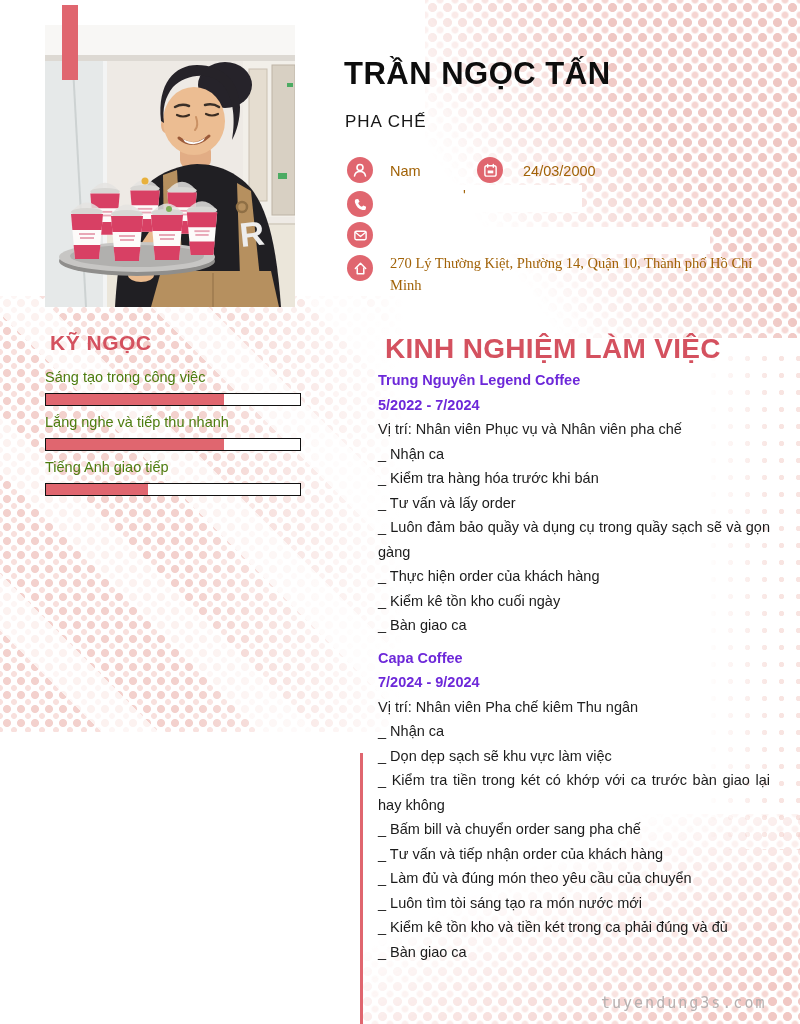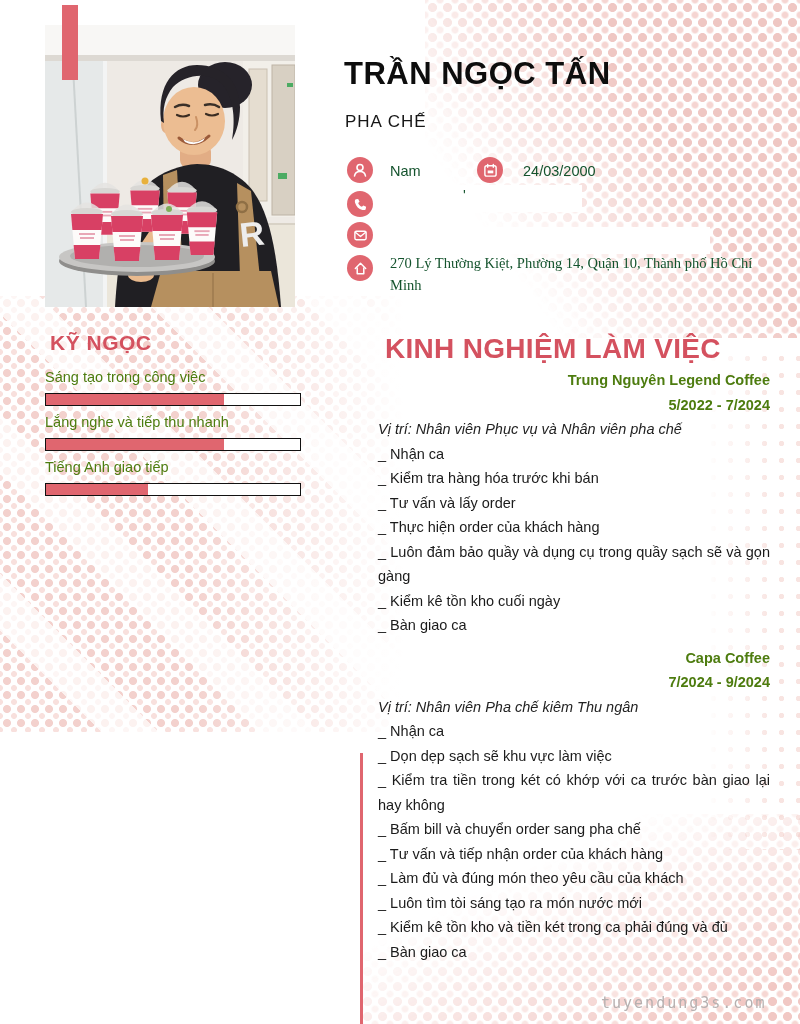--- a/index.html
+++ b/index.html
@@ -64,36 +64,36 @@
   .redact-mail{left:390px;top:227px;width:320px;height:27px;}
   
   .name{position:absolute;left:344px;top:56px;z-index:1;margin:0;
     font-size:31px;font-weight:bold;color:#0d0d0d;letter-spacing:.5px;white-space:nowrap;}
   .job-title{position:absolute;left:345px;top:112px;z-index:1;
     font-size:17px;color:#161616;letter-spacing:1px;}
   
   .cicon{position:absolute;width:26px;height:26px;border-radius:50%;background:var(--accent,#e0666f);z-index:1;
     display:flex;align-items:center;justify-content:center;}
   .cicon svg{display:block;}
-  .ctext{position:absolute;z-index:1;font-size:14.5px;color:#14532d;line-height:22px;}
+  .ctext{position:absolute;z-index:1;font-size:14.5px;color:#a16207;line-height:22px;}
   .addr{width:382px;font-family:Liberation Serif, serif;}
   
   .sec-h{position:absolute;z-index:1;margin:0;font-weight:bold;color:var(--heading,#d4515f);}
   .skills-h{left:50px;top:331px;font-size:21px;letter-spacing:.5px;}
   .exp-h{left:385px;top:333px;font-size:28px;letter-spacing:.3px;}
   .skills{position:absolute;left:45px;top:368px;width:256px;z-index:1;}
   .skill{margin-bottom:7px;}
   .skill-label{font-size:14.5px;line-height:18px;margin-bottom:7px;color:#4d7c0f;}
   .skill-bar{height:13px;border:1px solid #111;background:#ffffff;box-sizing:border-box;}
   .skill-fill{height:100%;background:var(--accent,#e0666f);}
   
   .exp{position:absolute;left:378px;top:368px;width:392px;z-index:1;}
   .job{margin:0 0 8px 0;}
-  .job-company,.job-period{font-size:14.5px;font-weight:bold;line-height:24.5px;margin:0;color:#4d7c0f;text-align:right;}
-  .job-position{font-size:14.5px;font-style:italic;line-height:24.5px;margin:0;color:#222;}
+  .job-company,.job-period{font-size:14.5px;font-weight:bold;line-height:24.5px;margin:0;color:#6d28d9;}
+  .job-position{font-size:14.5px;line-height:24.5px;margin:0;color:#222;}
   .duty{font-size:14.5px;line-height:24.5px;margin:0;text-align:justify;color:#1b1b1b;}
   
   .watermark{position:absolute;left:601px;top:994px;z-index:2;
     font-family:"DejaVu Sans Mono","Liberation Mono",monospace;
     font-size:15px;letter-spacing:2px;color:#b6b0b0;text-align:right;}
 </style>
 </head>
 <body>
 
 <div class="page">
@@ -254,35 +254,35 @@
 
   <h2 class="sec-h exp-h">KINH NGHIỆM LÀM VIỆC</h2>
   <div class="exp">
     <div class="job">
       <p class="job-company">Trung Nguyên Legend Coffee</p>
       <p class="job-period">5/2022 - 7/2024</p>
       <p class="job-position">Vị trí: Nhân viên Phục vụ và Nhân viên pha chế</p>
       <p class="duty">_ Nhận ca</p>
       <p class="duty">_ Kiểm tra hàng hóa trước khi bán</p>
       <p class="duty">_ Tư vấn và lấy order</p>
+      <p class="duty">_ Luôn đảm bảo quầy và dụng cụ trong quầy sạch sẽ và gọn gàng</p>
       <p class="duty">_ Thực hiện order của khách hàng</p>
-      <p class="duty">_ Luôn đảm bảo quầy và dụng cụ trong quầy sạch sẽ và gọn gàng</p>
       <p class="duty">_ Kiểm kê tồn kho cuối ngày</p>
       <p class="duty">_ Bàn giao ca</p>
     </div>
     <div class="job">
       <p class="job-company">Capa Coffee</p>
       <p class="job-period">7/2024 - 9/2024</p>
       <p class="job-position">Vị trí: Nhân viên Pha chế kiêm Thu ngân</p>
       <p class="duty">_ Nhận ca</p>
       <p class="duty">_ Dọn dẹp sạch sẽ khu vực làm việc</p>
       <p class="duty">_ Kiểm tra tiền trong két có khớp với ca trước bàn giao lại hay không</p>
       <p class="duty">_ Bấm bill và chuyển order sang pha chế</p>
       <p class="duty">_ Tư vấn và tiếp nhận order của khách hàng</p>
-      <p class="duty">_ Làm đủ và đúng món theo yêu cầu của khách</p>
+      <p class="duty">_ Làm đủ và đúng món theo yêu cầu của chuyển</p>
       <p class="duty">_ Luôn tìm tòi sáng tạo ra món nước mới</p>
       <p class="duty">_ Kiểm kê tồn kho và tiền két trong ca phải đúng và đủ</p>
       <p class="duty">_ Bàn giao ca</p>
     </div>
   </div>
 
   <div class="watermark">tuyendung3s.com</div>
 
 </div>
 

